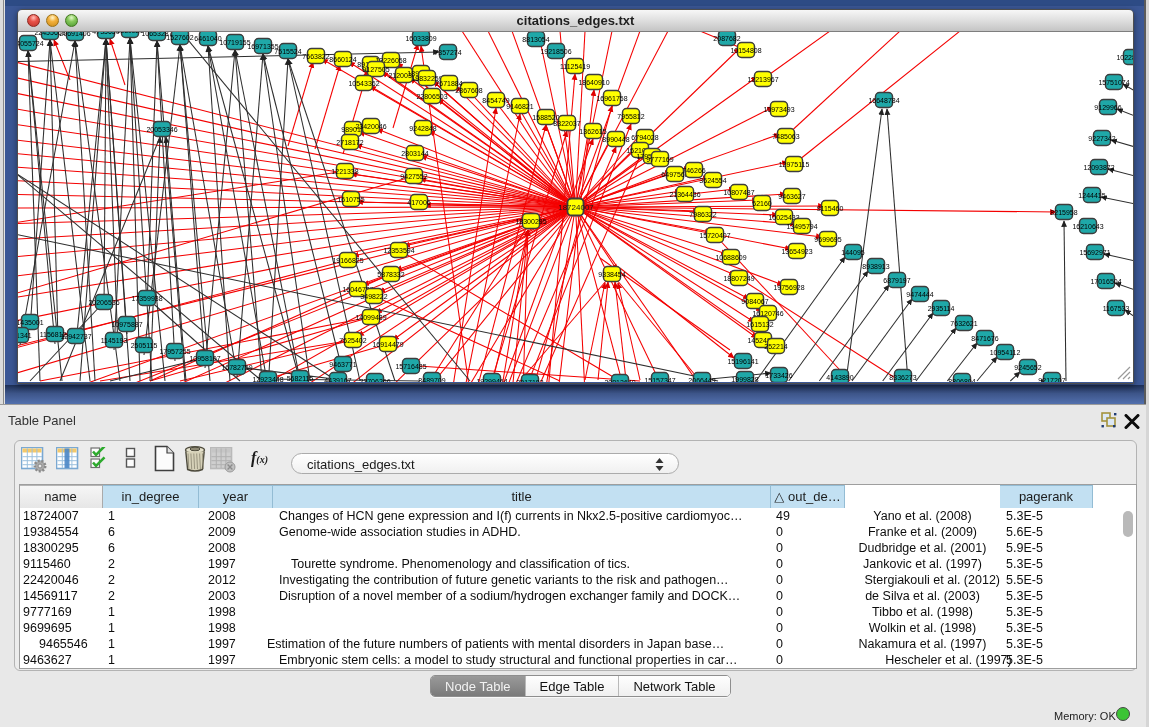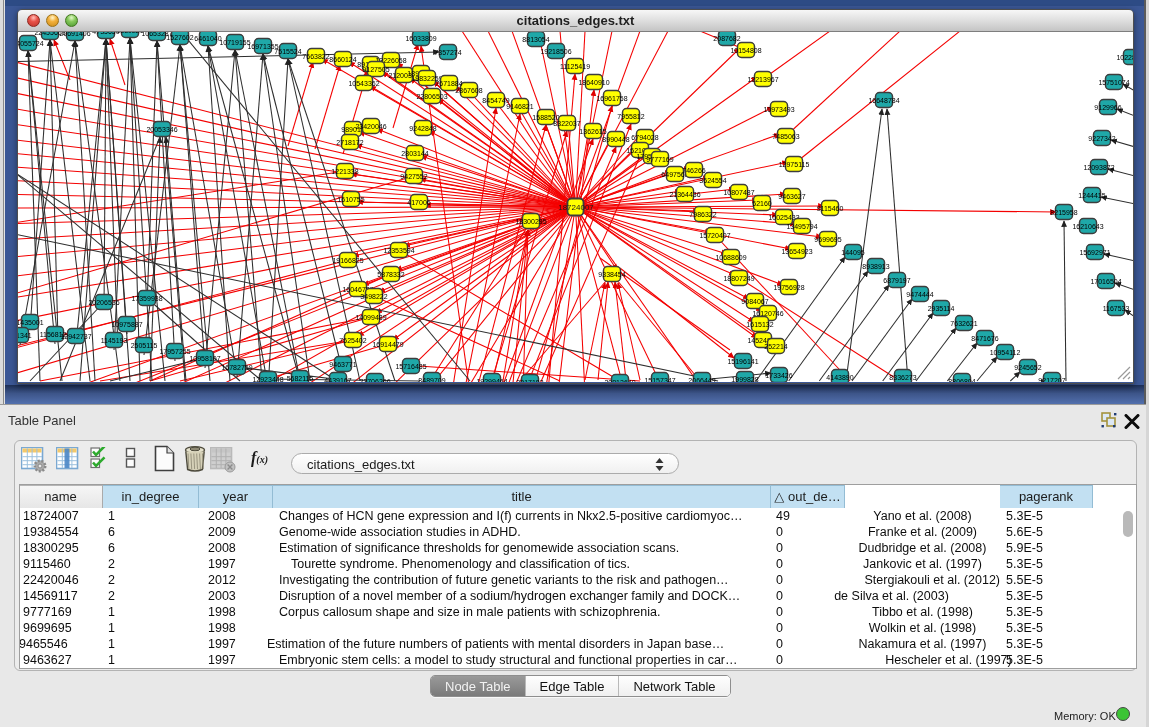--- a/index.html
+++ b/index.html
@@ -703,23 +703,22 @@
             <span class="c" style="left:189px">2009</span>
             <span class="c" style="left:260px">Genome-wide association studies in ADHD.</span>
             <span class="c" style="left:757px">0</span>
             <span class="c" style="left:826px;width:155px;text-align:center">Franke et al. (2009)</span>
             <span class="c" style="left:987px">5.6E-5</span>
           </div>
 <div class="row" style="top:32px">
             <span class="c" style="left:4px">18300295</span>
             <span class="c" style="left:89px">6</span>
             <span class="c" style="left:189px">2008</span>
-            <span class="c" style="left:260px">Estimation of significance thresholds for genomewide association scans.</span>
-            <span class="c" style="left:757px">0</span>
-            <span class="c" style="left:826px;width:155px;text-align:center">Dudbridge et al. (2008)</span>
+            <span class="c" style="left:757px">0</span>
+            <span class="c" style="left:826px;width:155px;text-align:center">Dudbridge et al. (2001)</span>
             <span class="c" style="left:987px">5.9E-5</span>
           </div>
 <div class="row" style="top:48px">
             <span class="c" style="left:4px">9115460</span>
             <span class="c" style="left:89px">2</span>
             <span class="c" style="left:189px">1997</span>
             <span class="c" style="left:272px">Tourette syndrome. Phenomenology and classification of tics.</span>
             <span class="c" style="left:757px">0</span>
             <span class="c" style="left:826px;width:155px;text-align:center">Jankovic et al. (1997)</span>
             <span class="c" style="left:987px">5.3E-5</span>
@@ -732,42 +731,41 @@
             <span class="c" style="left:757px">0</span>
             <span class="c" style="left:826px;width:155px;text-align:right">Stergiakouli et al. (2012)</span>
             <span class="c" style="left:987px">5.5E-5</span>
           </div>
 <div class="row" style="top:80px">
             <span class="c" style="left:4px">14569117</span>
             <span class="c" style="left:89px">2</span>
             <span class="c" style="left:189px">2003</span>
             <span class="c" style="left:260px">Disruption of a novel member of a sodium/hydrogen exchanger family and DOCK…</span>
             <span class="c" style="left:757px">0</span>
-            <span class="c" style="left:795px;width:155px;text-align:center">de Silva et al. (2003)</span>
+            <span class="c" style="left:826px;width:155px;text-align:center">de Silva et al. (2003)</span>
             <span class="c" style="left:987px">5.3E-5</span>
           </div>
 <div class="row" style="top:96px">
             <span class="c" style="left:4px">9777169</span>
             <span class="c" style="left:89px">1</span>
             <span class="c" style="left:189px">1998</span>
-            <span class="c" style="left:260px">Corpus callosum shape and size in male patients with schizophrenia.</span>
             <span class="c" style="left:757px">0</span>
             <span class="c" style="left:826px;width:155px;text-align:center">Tibbo et al. (1998)</span>
             <span class="c" style="left:987px">5.3E-5</span>
           </div>
 <div class="row" style="top:112px">
             <span class="c" style="left:4px">9699695</span>
             <span class="c" style="left:89px">1</span>
             <span class="c" style="left:189px">1998</span>
             <span class="c" style="left:757px">0</span>
             <span class="c" style="left:826px;width:155px;text-align:center">Wolkin et al. (1998)</span>
             <span class="c" style="left:987px">5.3E-5</span>
           </div>
 <div class="row" style="top:128px">
-            <span class="c" style="left:0">9465546</span>
+            <span class="c" style="left:20px">9465546</span>
             <span class="c" style="left:89px">1</span>
             <span class="c" style="left:189px">1997</span>
             <span class="c" style="left:248px">Estimation of the future numbers of patients with mental disorders in Japan base…</span>
             <span class="c" style="left:757px">0</span>
             <span class="c" style="left:826px;width:155px;text-align:center">Nakamura et al. (1997)</span>
             <span class="c" style="left:987px">5.3E-5</span>
           </div>
 <div class="row" style="top:144px">
             <span class="c" style="left:4px">9463627</span>
             <span class="c" style="left:89px">1</span>

